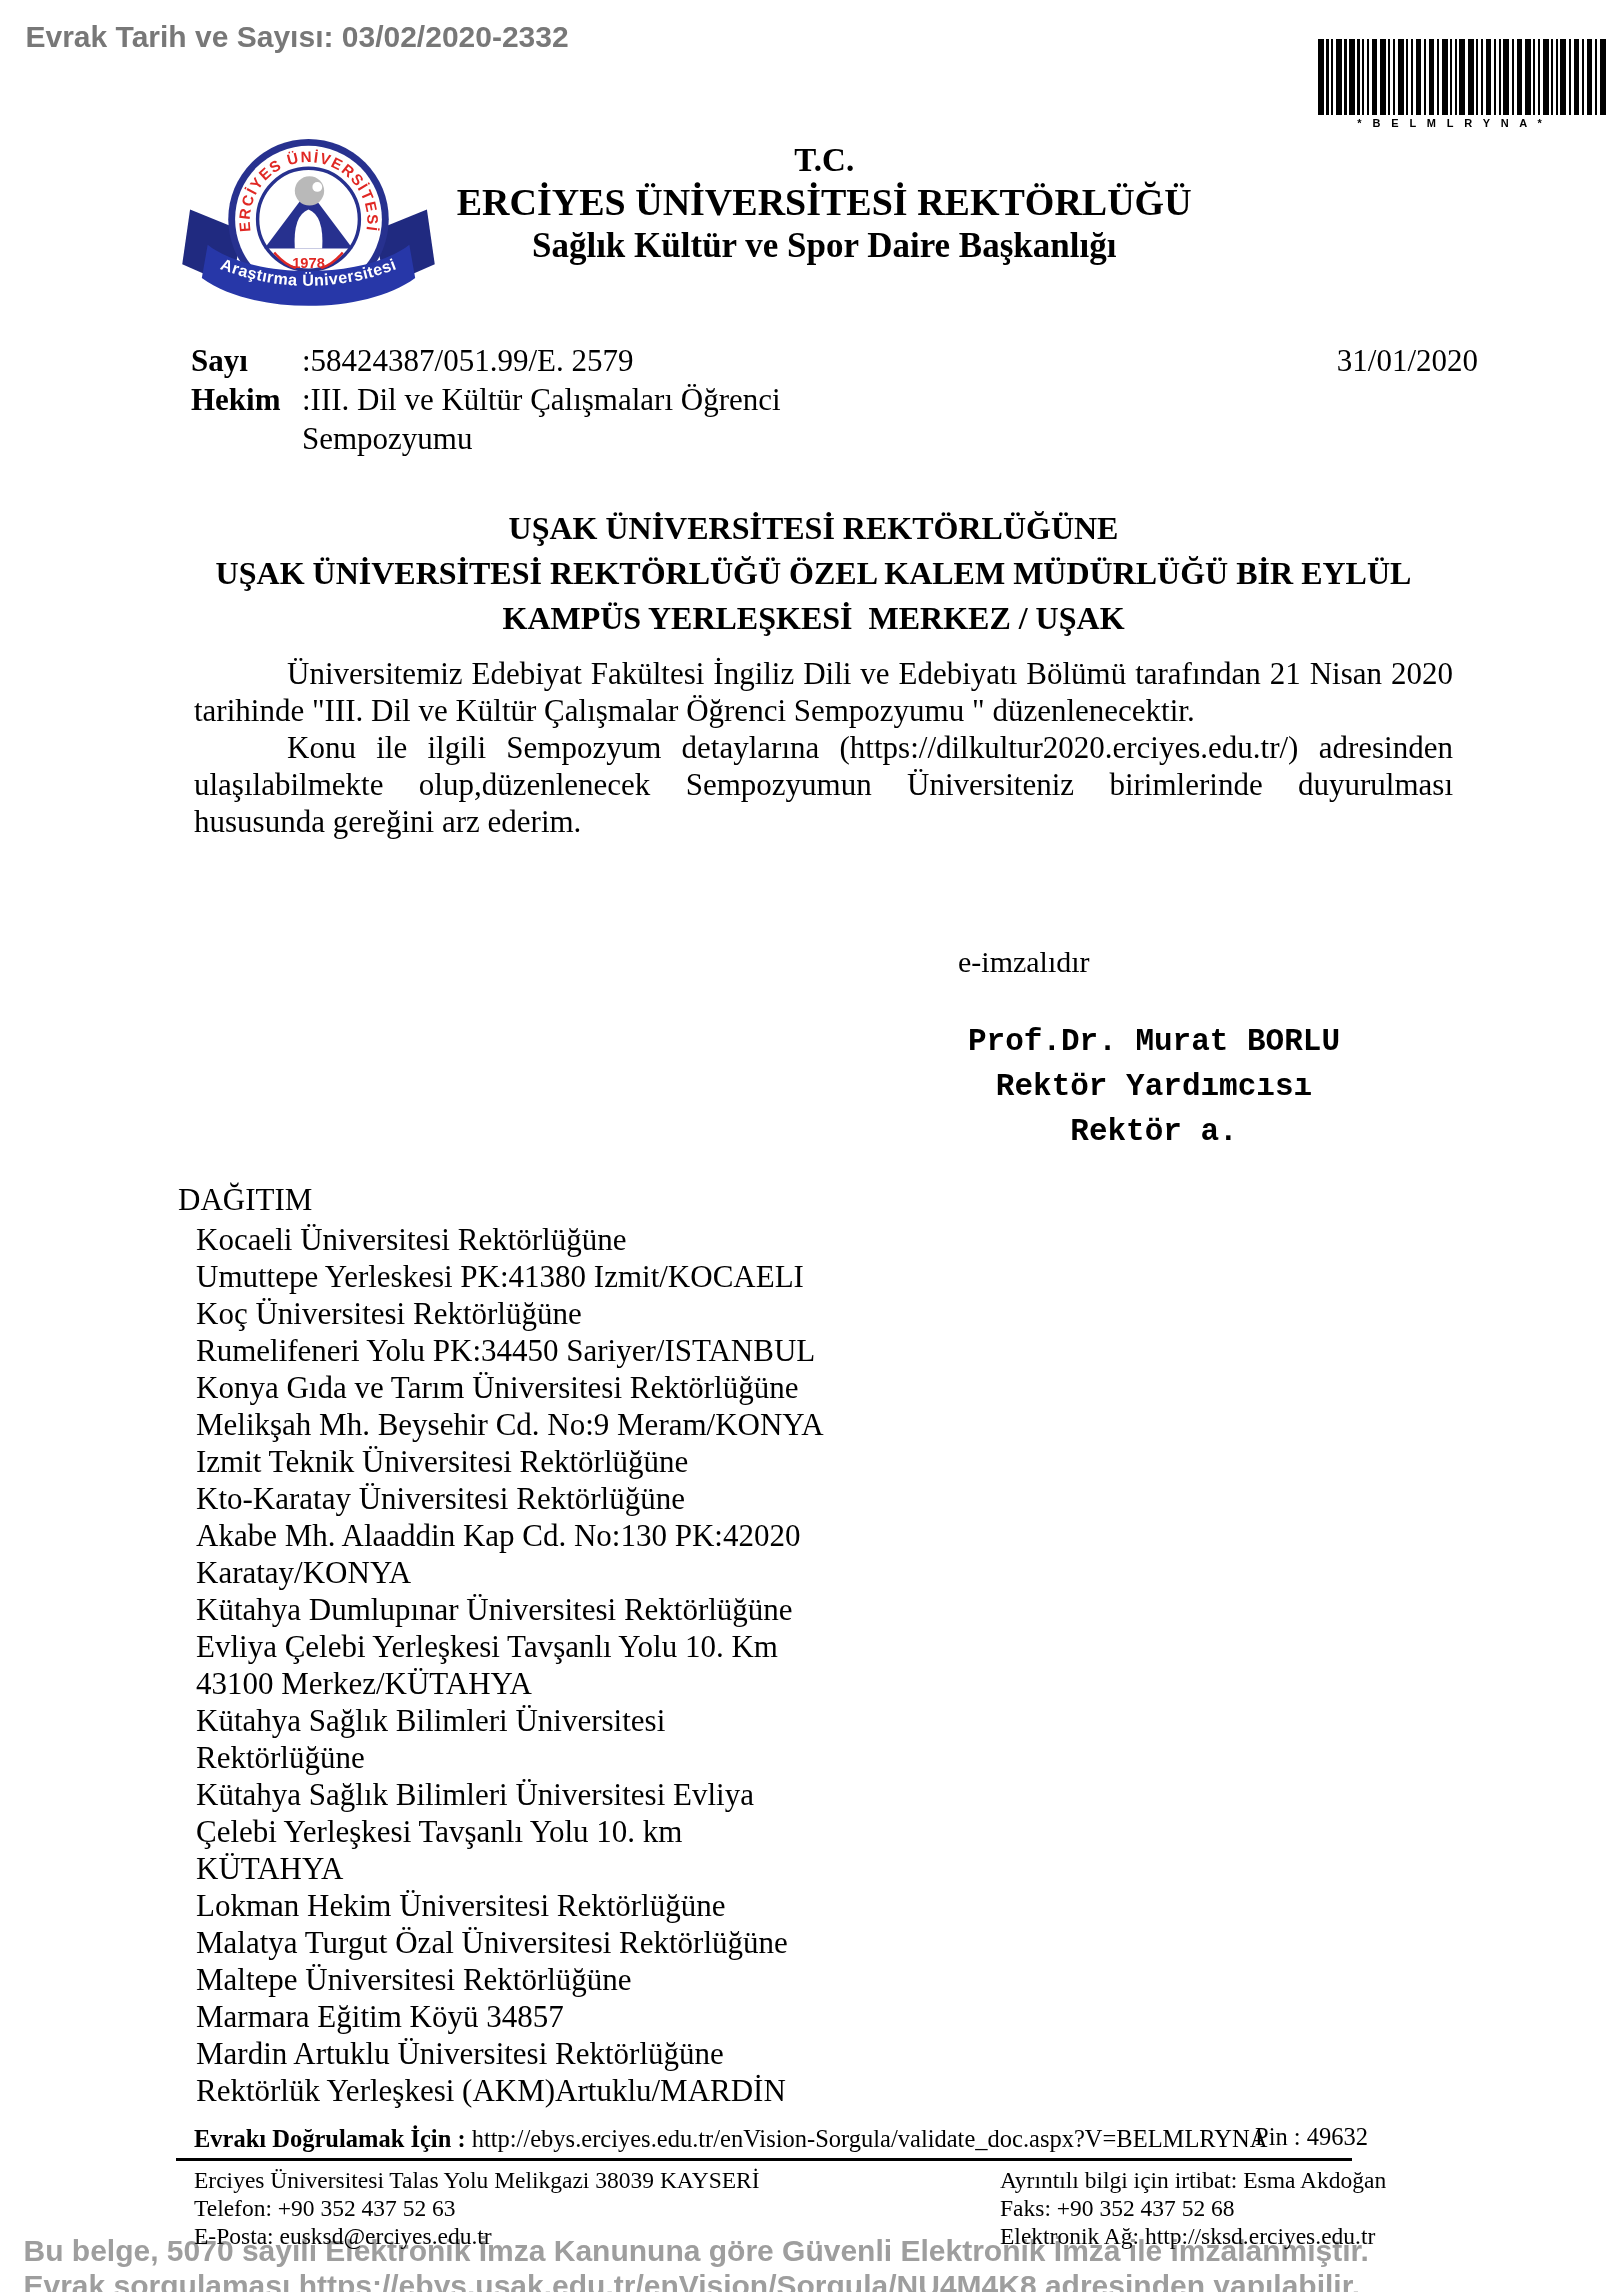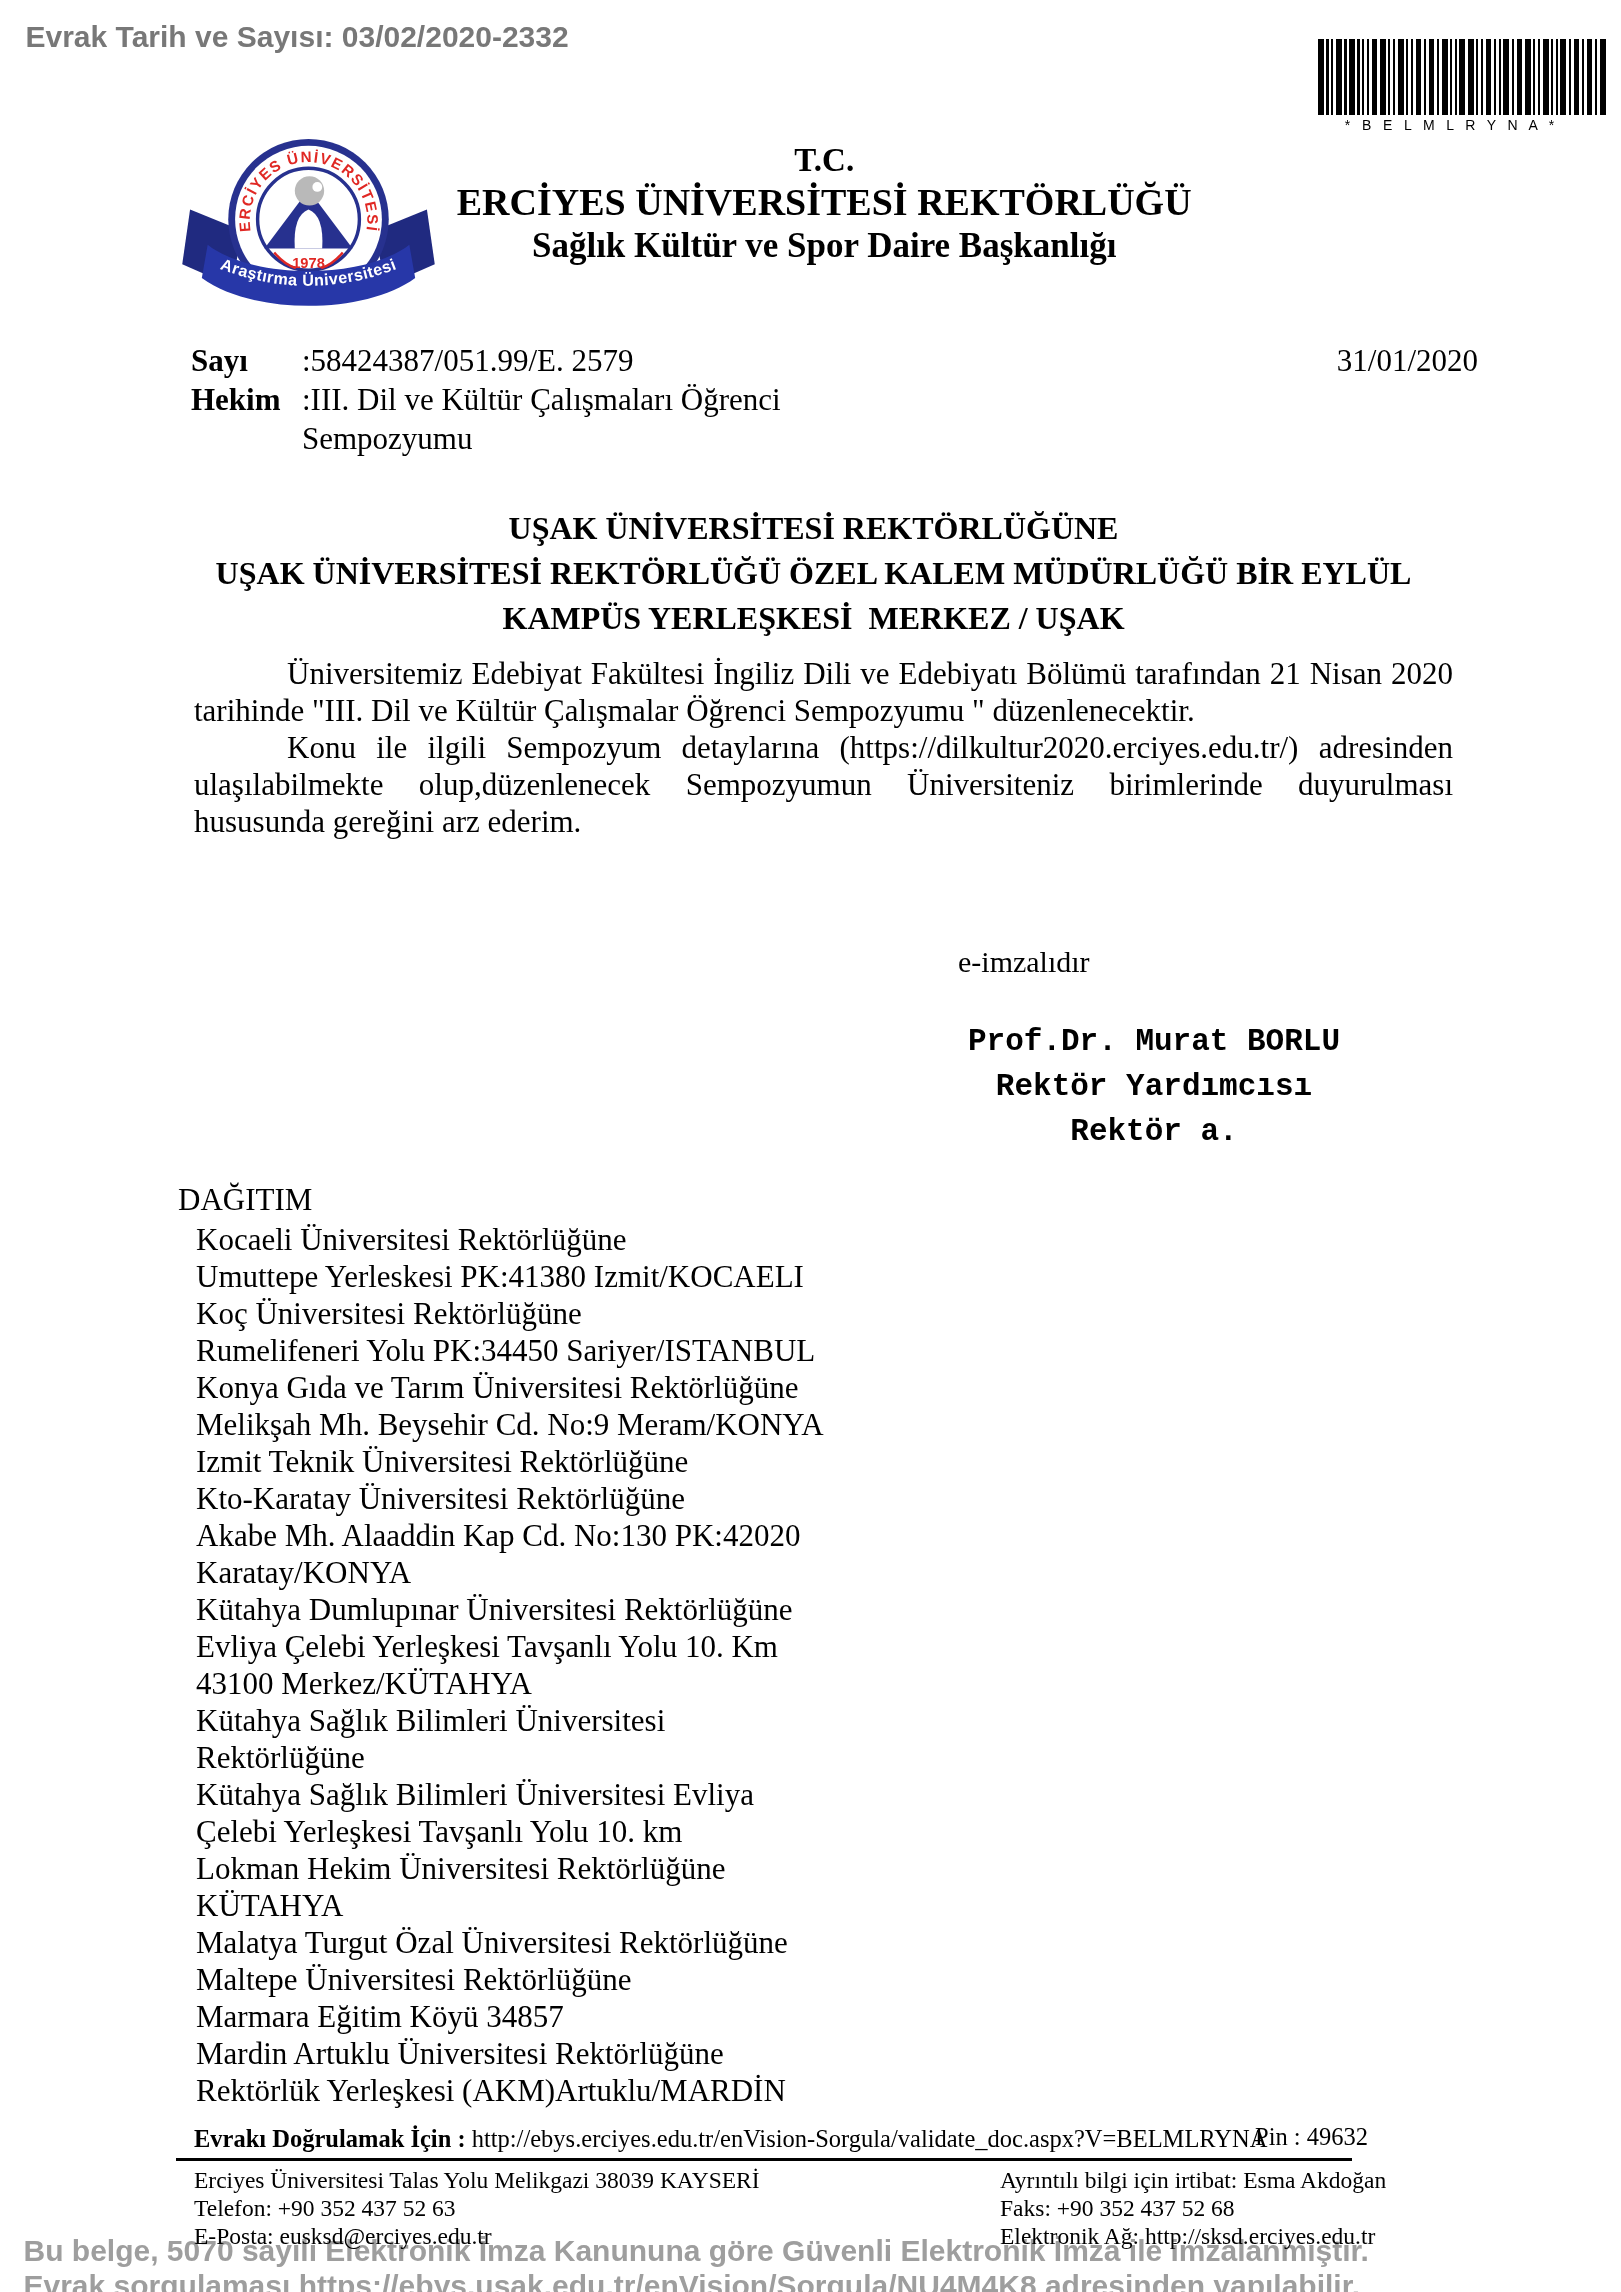--- a/index.html
+++ b/index.html
@@ -18,21 +18,21 @@
     font-family:"Liberation Sans","DejaVu Sans",sans-serif;
     font-weight:bold;font-size:30px;color:#787878;
   }
   
   .barcode{position:absolute;left:1318px;top:39px;width:267px;}
   .bars{height:76px;display:flex;align-items:stretch;}
   .bar{display:inline-block;height:100%;background:#000;flex:0 0 auto;}
   .barcode-text{
     margin-top:2px;text-align:center;
     font-family:"Liberation Sans","DejaVu Sans",sans-serif;
-    font-weight:normal;font-size:14px;letter-spacing:3.9px;white-space:nowrap;
+    font-weight:bold;font-size:11px;letter-spacing:3.9px;white-space:nowrap;
   }
   
   .logo{position:absolute;left:182px;top:137px;}
   
   .letterhead{
     position:absolute;left:13.7px;top:141px;width:1621px;
     text-align:center;font-weight:bold;line-height:1.18;
   }
   .letterhead .tc{font-size:33px;}
   .letterhead .org{font-size:38px;}
@@ -227,22 +227,22 @@
       <div class="dist-line">Kto-Karatay Üniversitesi Rektörlüğüne</div>
       <div class="dist-line">Akabe Mh. Alaaddin Kap Cd. No:130 PK:42020</div>
       <div class="dist-line">Karatay/KONYA</div>
       <div class="dist-line">Kütahya Dumlupınar Üniversitesi Rektörlüğüne</div>
       <div class="dist-line">Evliya Çelebi Yerleşkesi Tavşanlı Yolu 10. Km</div>
       <div class="dist-line">43100 Merkez/KÜTAHYA</div>
       <div class="dist-line">Kütahya Sağlık Bilimleri Üniversitesi</div>
       <div class="dist-line">Rektörlüğüne</div>
       <div class="dist-line">Kütahya Sağlık Bilimleri Üniversitesi Evliya</div>
       <div class="dist-line">Çelebi Yerleşkesi Tavşanlı Yolu 10. km</div>
+      <div class="dist-line">KÜTAHYA</div>
       <div class="dist-line">Lokman Hekim Üniversitesi Rektörlüğüne</div>
-      <div class="dist-line">KÜTAHYA</div>
       <div class="dist-line">Malatya Turgut Özal Üniversitesi Rektörlüğüne</div>
       <div class="dist-line">Maltepe Üniversitesi Rektörlüğüne</div>
       <div class="dist-line">Marmara Eğitim Köyü 34857</div>
       <div class="dist-line">Mardin Artuklu Üniversitesi Rektörlüğüne</div>
       <div class="dist-line">Rektörlük Yerleşkesi (AKM)Artuklu/MARDİN</div>
     </div>
 
   <div class="validate">
     <b>Evrakı Doğrulamak İçin : </b><span>http://ebys.erciyes.edu.tr/enVision-Sorgula/validate_doc.aspx?V=BELMLRYNA</span>
   </div>

